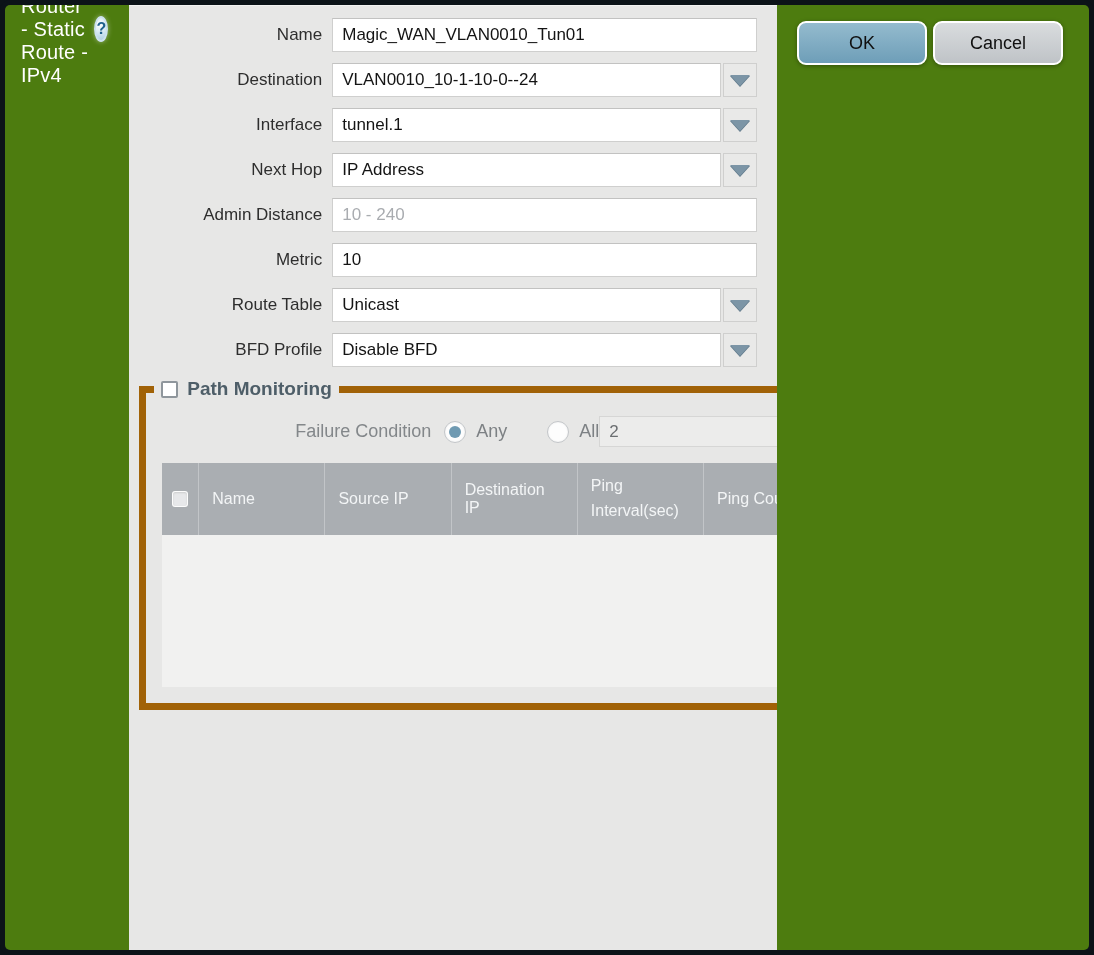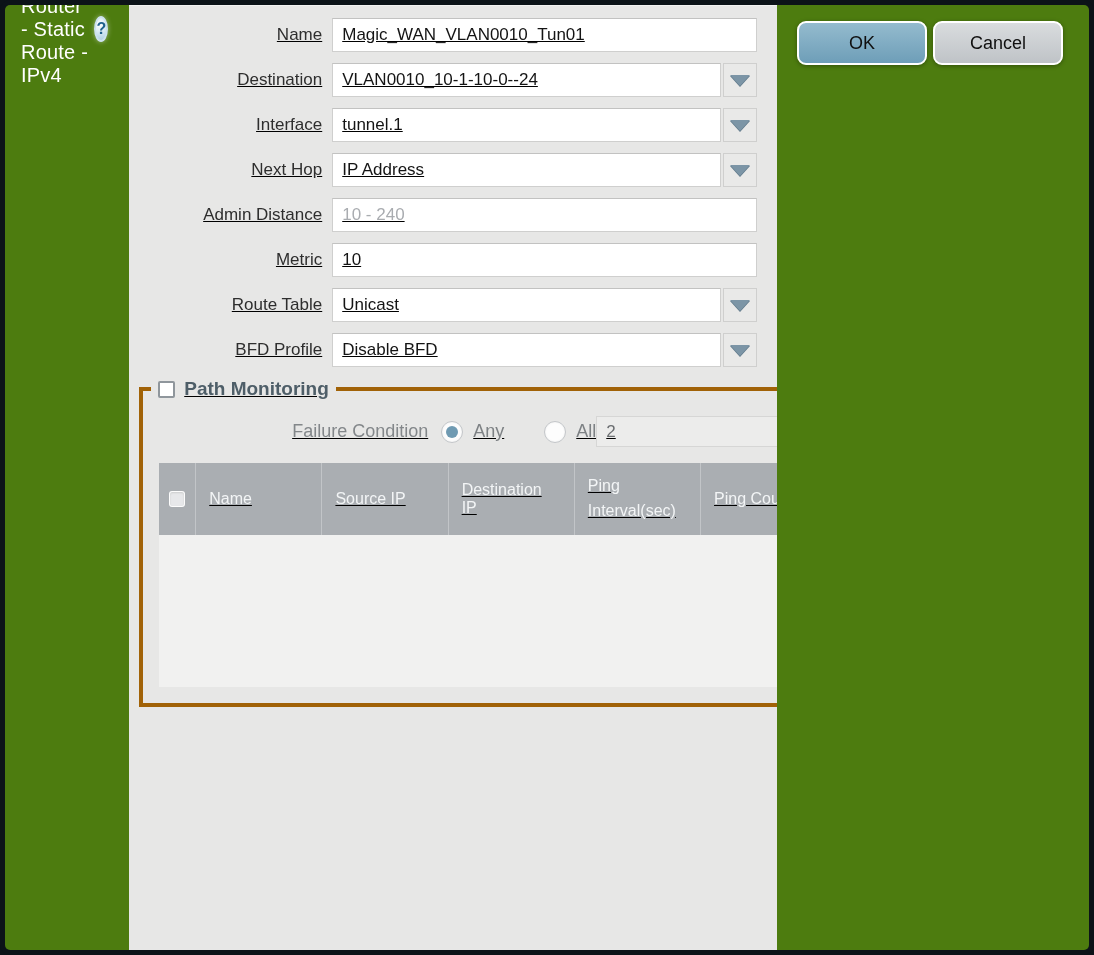--- a/index.html
+++ b/index.html
@@ -9,35 +9,35 @@
 
   
   .titlebar{height:48px;flex:0 0 48px;display:flex;align-items:center;padding:0 16px;}
   .title{color:#ffffff;font-size:20px;letter-spacing:.2px;}
   .help{margin-left:auto;width:26px;height:26px;border-radius:50%;
     background:radial-gradient(circle at 35% 30%, #ffffff 0%, #d8eaf4 45%, #a9cce2 100%);
     border:2px solid #cde2ee;display:flex;align-items:center;justify-content:center;
     color:#1f618d;font-weight:bold;font-size:16px;box-shadow:0 0 5px rgba(255,255,255,.45);cursor:pointer;}
 
   
-  .content{flex:1;margin:0 5px;background:#e7e7e6;border-top:1px solid #f2f2f1;padding-top:12px;overflow:hidden;text-decoration:underline;}
+  .content{flex:1;margin:0 5px;background:#e7e7e6;border-top:1px solid #f2f2f1;padding-top:12px;overflow:hidden;}
 
   .row{display:flex;align-items:center;margin-bottom:11px;padding-right:20px;}
   .row-label{width:203px;flex:0 0 203px;text-align:right;padding-right:10px;font-size:17px;color:#2e2e2e;}
   .row-field{flex:1;display:flex;align-items:center;}
   input.text{flex:1;height:34px;min-width:0;border:1px solid #cfcfce;border-top-color:#c2c2c1;
     background:#ffffff;font-size:17px;color:#141414;padding:0 9px;outline:none;}
   input.text::placeholder{color:#a9acb0;}
   .dd-btn{width:34px;height:34px;flex:0 0 34px;margin-left:2px;background:#e9e9e8;
     border:1px solid #cfcfce;display:flex;align-items:center;justify-content:center;cursor:pointer;}
   .dd-arrow{width:0;height:0;border-left:10px solid transparent;border-right:10px solid transparent;
     border-top:11px solid #7c95a6;filter:drop-shadow(0 1px 0 #5f7889);}
 
   
-  fieldset.pm{margin:2px 10px 0;border:4px solid #a16207;padding:0 0 16px 0;}
+  fieldset.pm{margin:2px 10px 0;border:7px solid #a16207;padding:0 0 16px 0;}
   fieldset.pm legend{margin-left:8px;padding:0 7px;display:flex;align-items:center;gap:9px;}
   .pm-title{font-weight:bold;font-size:19px;color:#4e5e68;}
   .checkbox{width:17px;height:17px;background:#ffffff;border:2px solid #8f969c;border-radius:2px;display:inline-block;cursor:pointer;}
 
   .pm-row{display:flex;align-items:center;margin-top:16px;padding:0 26px 0 0;}
   .fc-label{width:285px;flex:0 0 285px;text-align:right;font-size:18px;color:#83878a;}
   .radio{width:22px;height:22px;border-radius:50%;background:#fdfdfd;border:1px solid #c3c6c9;
     position:relative;margin-left:13px;flex:0 0 22px;cursor:pointer;box-shadow:inset 0 0 2px rgba(0,0,0,.08);}
   .radio.checked::after{content:'';position:absolute;inset:4px;border-radius:50%;background:#6f9ab2;}
   .radio-label{margin-left:10px;font-size:18px;color:#7d8184;}

